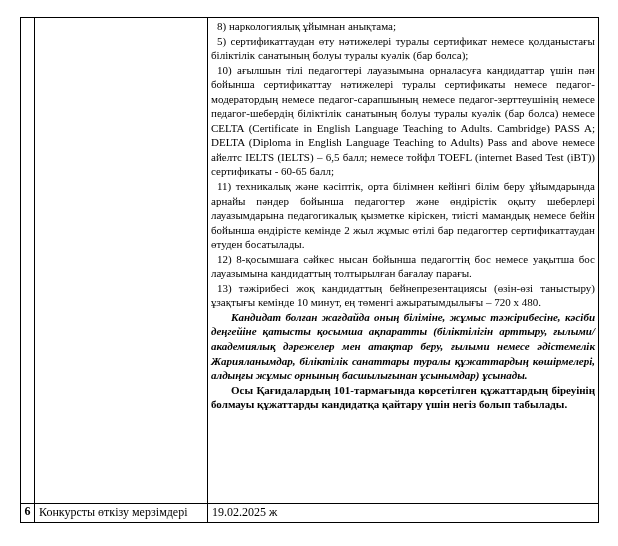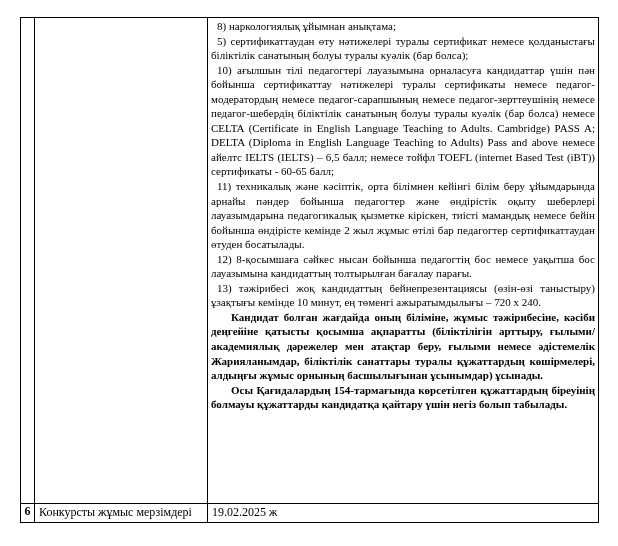--- a/index.html
+++ b/index.html
@@ -45,20 +45,21 @@
     text-align: justify;
     overflow: hidden;
     max-height: 483px;
   }
   p.para {
     margin: 0;
     text-indent: 6px;
   }
   p.para.bi {
     font-weight: bold;
+    font-style: italic;
     text-indent: 20px;
   }
   p.para.bb {
     font-weight: bold;
     text-indent: 20px;
   }
   .cell-pad {
     padding: 1px 3px 0 4px;
     line-height: 15px;
     white-space: nowrap;
@@ -79,30 +80,30 @@
       <tr class="row-main">
         <td class="col-num"></td>
         <td class="col-label"></td>
         <td class="col-text">
           <div class="content-pad">
             <p class="para">8) наркологиялық ұйымнан анықтама;</p>
             <p class="para">5) сертификаттаудан өту нәтижелері туралы сертификат немесе қолданыстағы біліктілік санатының болуы туралы куәлік (бар болса);</p>
             <p class="para">10) ағылшын тілі педагогтері лауазымына орналасуға кандидаттар үшін пән бойынша сертификаттау нәтижелері туралы сертификаты немесе педагог-модератордың немесе педагог-сарапшының немесе педагог-зерттеушінің немесе педагог-шебердің біліктілік санатының болуы туралы куәлік (бар болса) немесе CELTA (Certificate in English Language Teaching to Adults. Cambridge) PASS A; DELTA (Diploma in English Language Teaching to Adults) Pass and above немесе айелтс IELTS (IELTS) – 6,5 балл; немесе тойфл TOEFL (internet Based Test (iBT)) сертификаты - 60-65 балл;</p>
             <p class="para">11) техникалық және кәсіптік, орта білімнен кейінгі білім беру ұйымдарында арнайы пәндер бойынша педагогтер және өндірістік оқыту шеберлері лауазымдарына педагогикалық қызметке кіріскен, тиісті мамандық немесе бейін бойынша өндірісте кемінде 2 жыл жұмыс өтілі бар педагогтер сертификаттаудан өтуден босатылады.</p>
             <p class="para">12) 8-қосымшаға сәйкес нысан бойынша педагогтің бос немесе уақытша бос лауазымына кандидаттың толтырылған бағалау парағы.</p>
-            <p class="para">13) тәжірибесі жоқ кандидаттың бейнепрезентациясы (өзін-өзі таныстыру) ұзақтығы кемінде 10 минут, ең төменгі ажыратымдылығы – 720 x 240.</p>
+            <p class="para">13) тәжірибесі жоқ кандидаттың бейнепрезентациясы (өзін-өзі таныстыру) ұзақтығы кемінде 10 минут, ең төменгі ажыратымдылығы – 720 x 480.</p>
             <p class="para bi">Кандидат болған жағдайда оның біліміне, жұмыс тәжірибесіне, кәсіби деңгейіне қатысты қосымша ақпаратты (біліктілігін арттыру, ғылыми/академиялық дәрежелер мен атақтар беру, ғылыми немесе әдістемелік Жарияланымдар, біліктілік санаттары туралы құжаттардың көшірмелері, алдыңғы жұмыс орнының басшылығынан ұсынымдар) ұсынады.</p>
-            <p class="para bb">Осы Қағидалардың 154-тармағында көрсетілген құжаттардың біреуінің болмауы құжаттарды кандидатқа қайтару үшін негіз болып табылады.</p>
+            <p class="para bb">Осы Қағидалардың 101-тармағында көрсетілген құжаттардың біреуінің болмауы құжаттарды кандидатқа қайтару үшін негіз болып табылады.</p>
           </div>
         </td>
       </tr>
       <tr class="row-last">
         <td class="col-num num-bold">6</td>
         <td class="col-label">
-          <div class="cell-pad">Конкурсты жұмыс мерзімдері</div>
+          <div class="cell-pad">Конкурсты өткізу мерзімдері</div>
         </td>
         <td class="col-text">
           <div class="cell-pad">19.02.2025 ж</div>
         </td>
       </tr>
     </tbody>
   </table>
 </div>
 
 </body></html>

